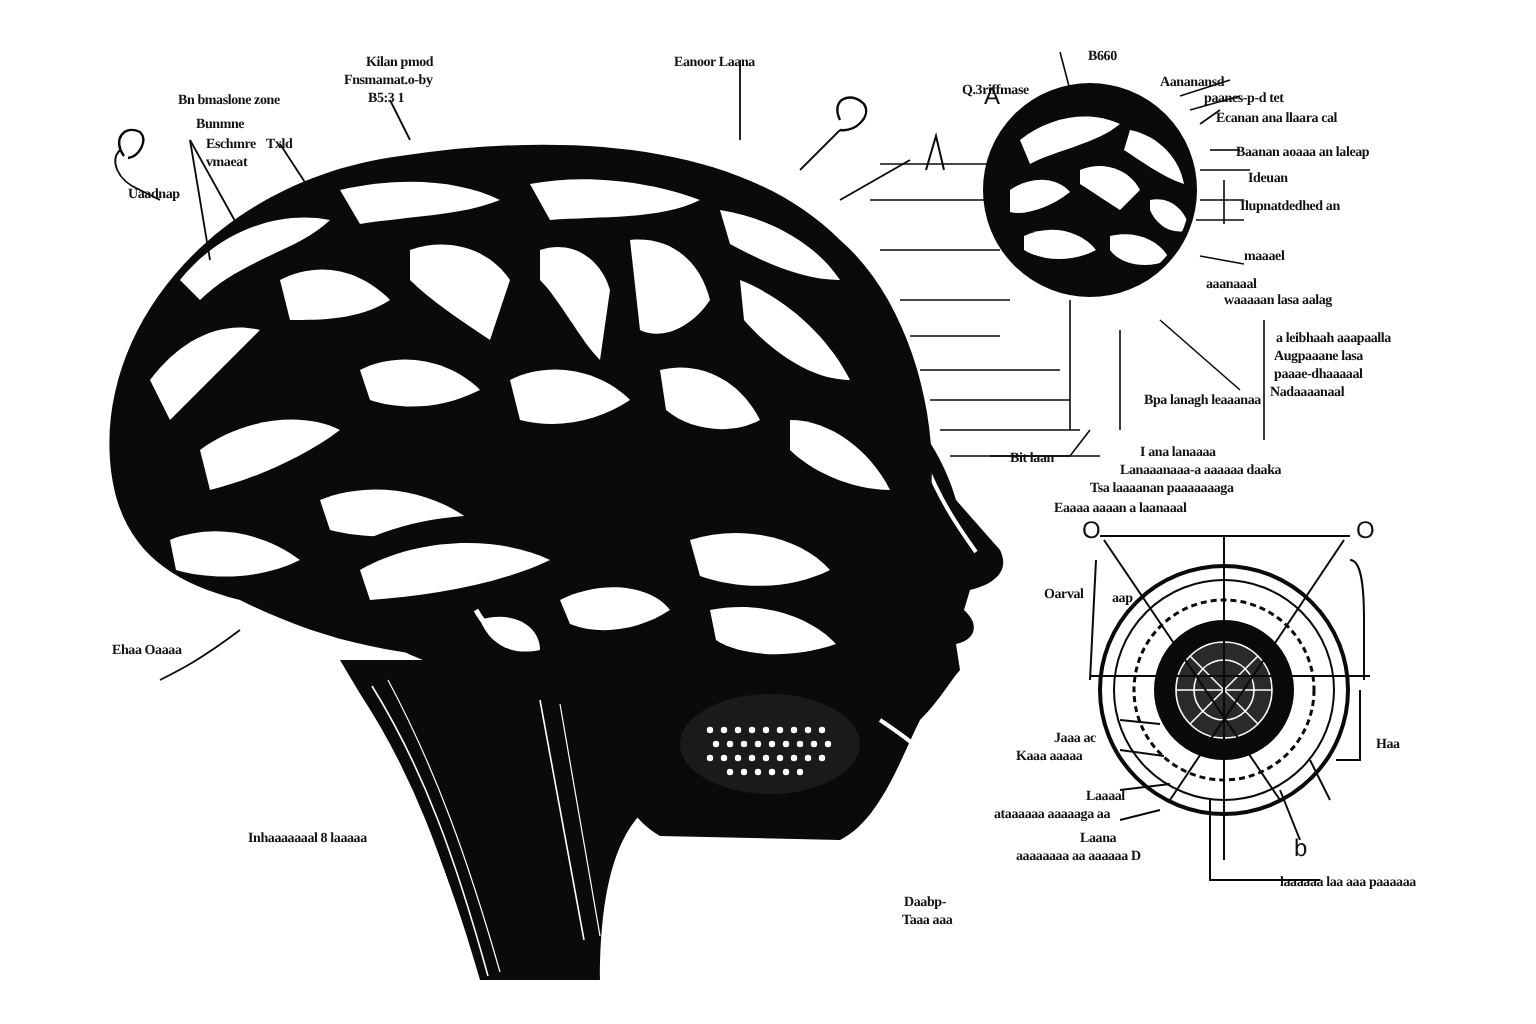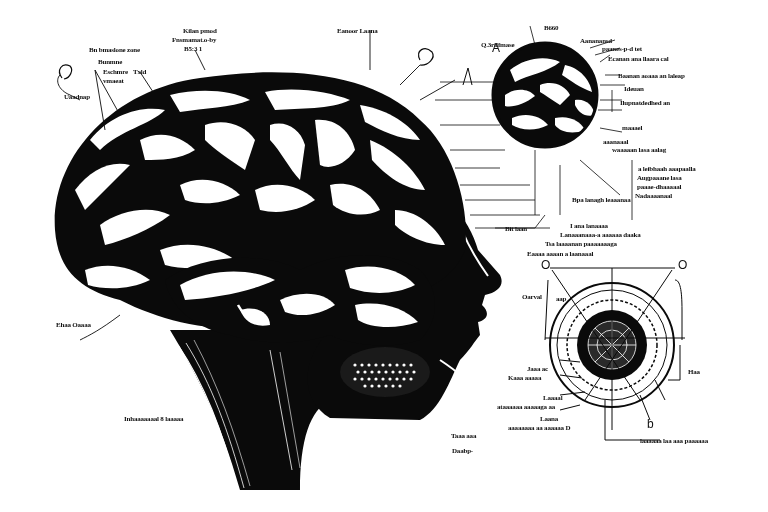--- a/index.html
+++ b/index.html
@@ -234,14 +234,14 @@
   <div class="lbl" style="left:497px;top:403px;">ataaaaaa aaaaaga aa</div>
   <div class="lbl" style="left:540px;top:415px;">Laana</div>
   <div class="lbl" style="left:508px;top:424px;">aaaaaaaa aa aaaaaa D</div>
   <div class="lbl big" style="left:647px;top:420px;">b</div>
   <div class="lbl" style="left:688px;top:368px;">Haa</div>
   <div class="lbl" style="left:640px;top:437px;">laaaaaa laa aaa paaaaaa</div>
 
   <div class="lbl" style="left:56px;top:321px;">Ehaa Oaaaa</div>
   <div class="lbl" style="left:124px;top:368px;margin-top:47px;">Inhaaaaaaal 8 laaaaa</div>
   <div class="lbl" style="left:452px;top:447px;">Daabp-</div>
-  <div class="lbl" style="left:451px;top:432px;">Taaa aaa</div>
+  <div class="lbl" style="left:451px;top:456px;">Taaa aaa</div>
 </div>
 
 </body></html>

